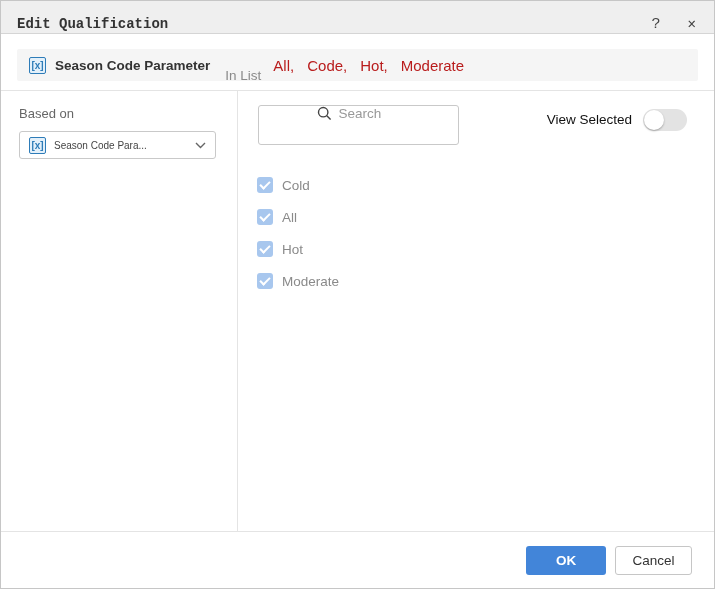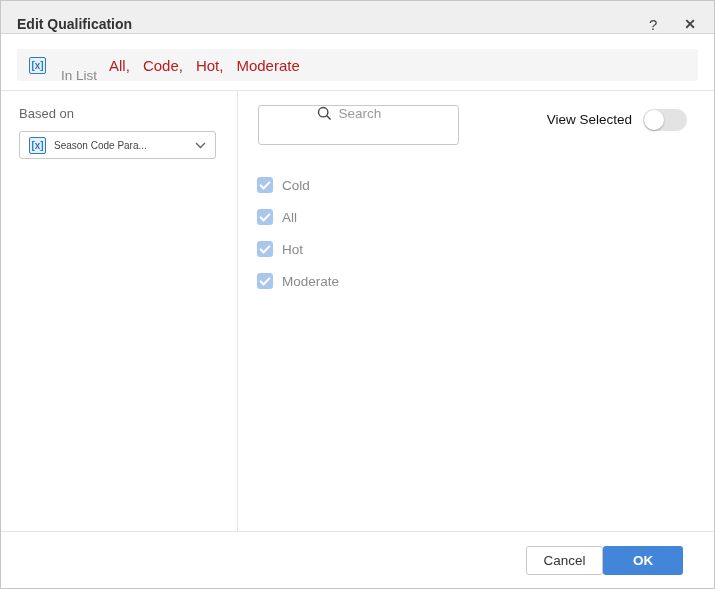--- a/index.html
+++ b/index.html
@@ -18,20 +18,21 @@
   
   .header {
     position: absolute;
     top: 0; left: 0; right: 0;
     height: 33px;
     background: #efefef;
     border-bottom: 1px solid #d5d5d5;
     display: flex;
     align-items: center;
     padding: 14px 18px 0 16px;
+    font-family: Liberation Mono, monospace;
   }
   .header .title {
     flex: 1;
     font-size: 14px;
     font-weight: bold;
     color: #333;
   }
   .header .hdr-icon {
     color: #444;
     font-size: 14px;
@@ -258,20 +259,21 @@
 <div class="dialog">
 
   <div class="header">
     <div class="title">Edit Qualification</div>
     <div class="hdr-icon help">?</div>
     <div class="hdr-icon">✕</div>
   </div>
 
   <div class="summary">
     <span class="param-icon">[x]</span>
+    <span class="attr">Season Code Parameter</span>
     <span class="op">In List</span>
     <span class="vals">
       <span>All,</span>
       <span>Code,</span>
       <span>Hot,</span>
       <span>Moderate</span>
     </span>
   </div>
 
   <div class="h-divider"></div>
@@ -319,17 +321,17 @@
       </div>
       <div class="row">
         <span class="checkbox checked"></span>
         <span class="row-label">Moderate</span>
       </div>
     </div>
 
   </div>
 
   <div class="footer">
+    <button class="btn btn-ok">OK</button>
     <button class="btn btn-cancel">Cancel</button>
-    <button class="btn btn-ok">OK</button>
   </div>
 
 </div>
 
 </body></html>

